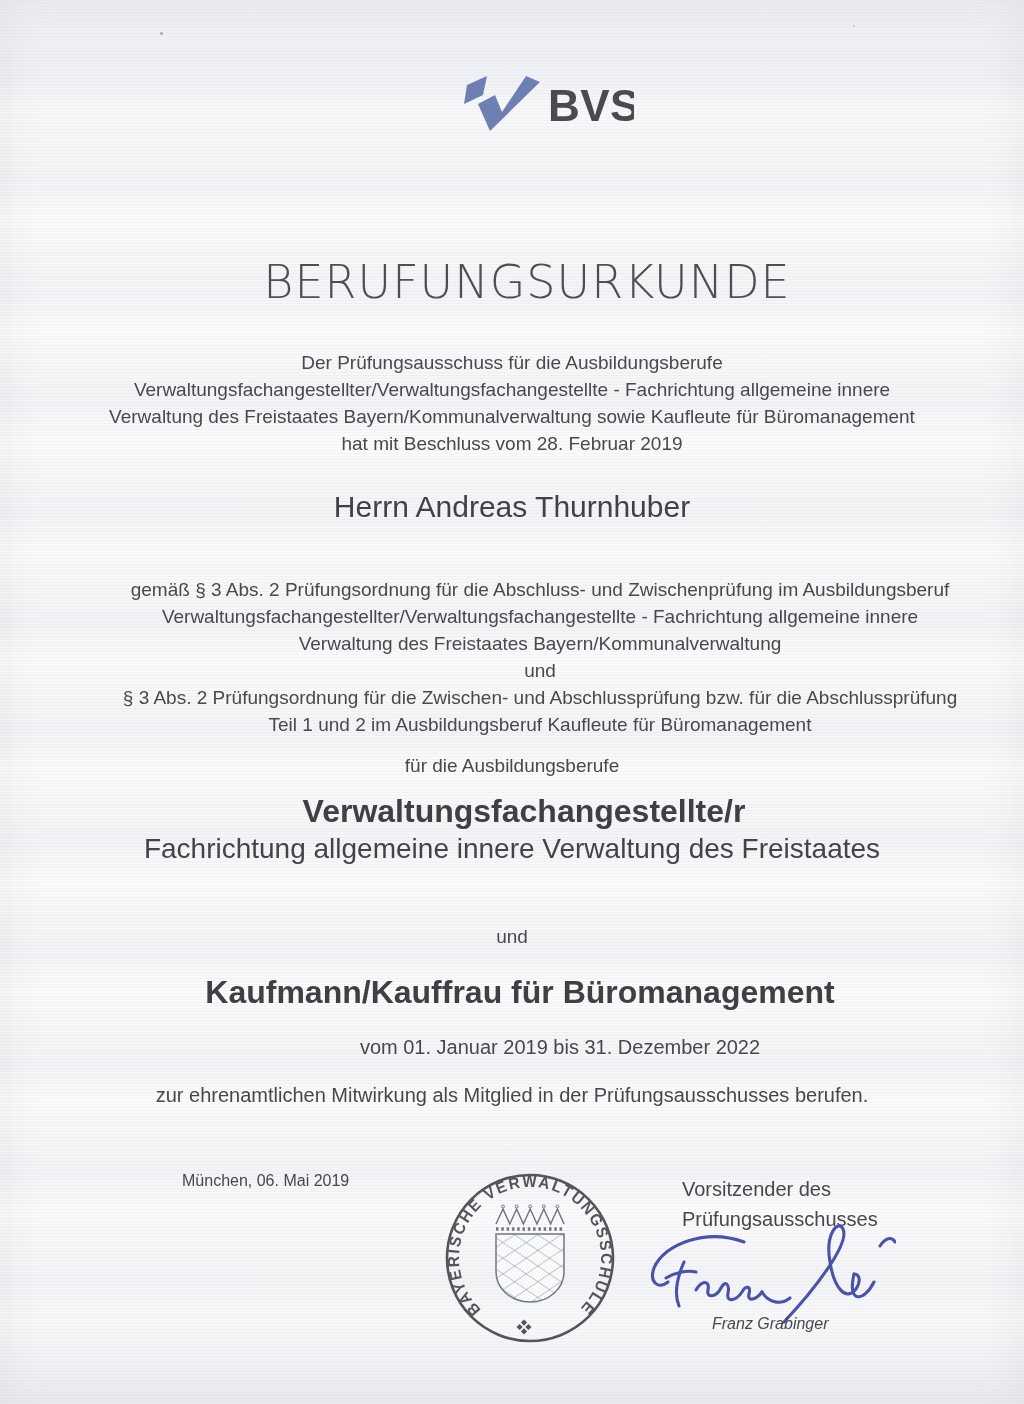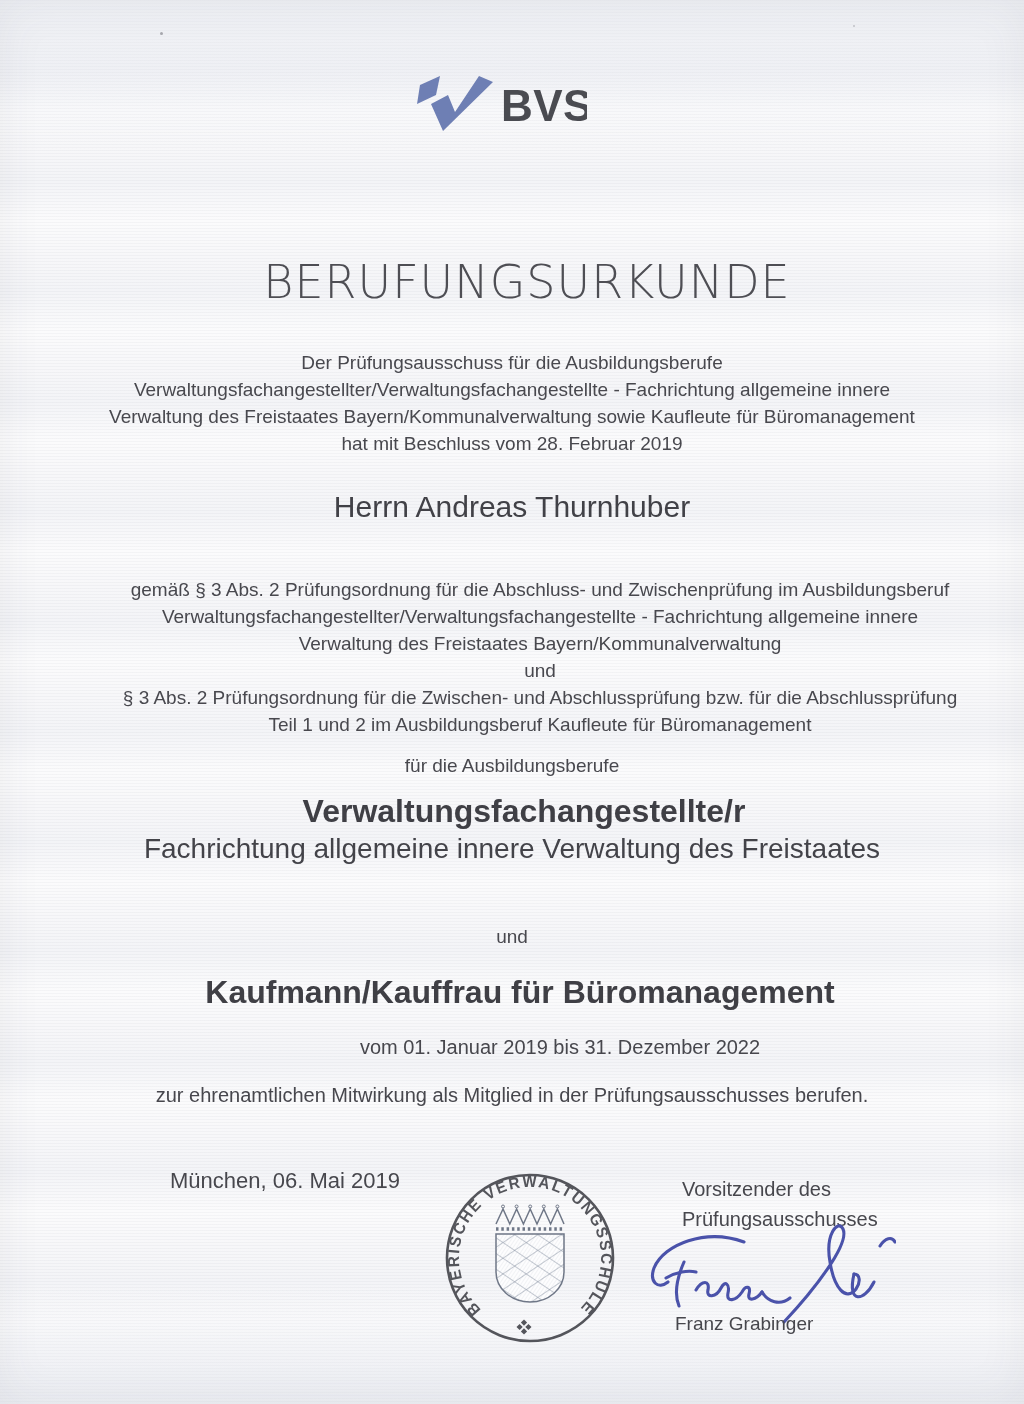--- a/index.html
+++ b/index.html
@@ -21,21 +21,21 @@
         rgba(255,255,255,0.55) 0px, rgba(255,255,255,0) 38px,
         rgba(236,238,243,0.35) 72px, rgba(255,255,255,0.5) 110px),
       #f7f7f9;
     box-shadow: inset 0 0 46px rgba(70,74,92,0.07);
   }
   .abs{position:absolute;}
   .centered{left:0;width:100%;text-align:center;}
 
   .speck{position:absolute;border-radius:50%;background:#6d6d74;opacity:.55;}
 
-  .logo-wrap{top:74px;left:417px;width:170px;height:58px;text-align:center;}
+  .logo-wrap{top:74px;left:464px;width:170px;height:58px;text-align:center;}
 
   .title{
     top:236px;
     font-family:"DejaVu Sans","Liberation Sans",sans-serif;
     font-weight:200;
     font-size:46px;line-height:62px;
     letter-spacing:1px;
     color:#4e4e54;
   }
 
@@ -46,25 +46,25 @@
   .for-line{top:752px;}
 
   .prof-title{font-size:32px;line-height:42px;font-weight:700;color:#3f3f45;}
   .prof1-title{top:778px;}
   .prof-sub{top:829px;font-size:28px;line-height:39px;color:#434349;}
   .connector{top:923px;}
   .prof2-title{top:963px;}
   .period{top:1033px;font-size:20px;line-height:28px;margin-left:48px;}
   .appointment{top:1081px;font-size:20px;line-height:28px;}
 
-  .place-date{top:1167px;left:170px;font-size:22px;line-height:27px;}
+  .place-date{top:1167px;left:182px;font-size:16px;line-height:27px;}
   .seal-wrap{top:1172px;left:444px;width:172px;height:172px;}
   .signer-role{top:1174px;left:682px;font-size:20px;line-height:30px;}
   .signature-wrap{top:1216px;left:644px;width:252px;height:116px;}
-  .signer-name{top:1310px;left:675px;font-size:19px;line-height:27px;}
+  .signer-name{top:1310px;left:712px;font-size:16px;line-height:27px;font-style:italic;}
 </style>
 </head>
 <body>
 
 <div class="page">
 
   <div class="speck" style="top:32px;left:160px;width:3px;height:3px;"></div>
   <div class="speck" style="top:25px;left:853px;width:2px;height:2px;opacity:.35;"></div>
 
   <div class="abs logo-wrap">

